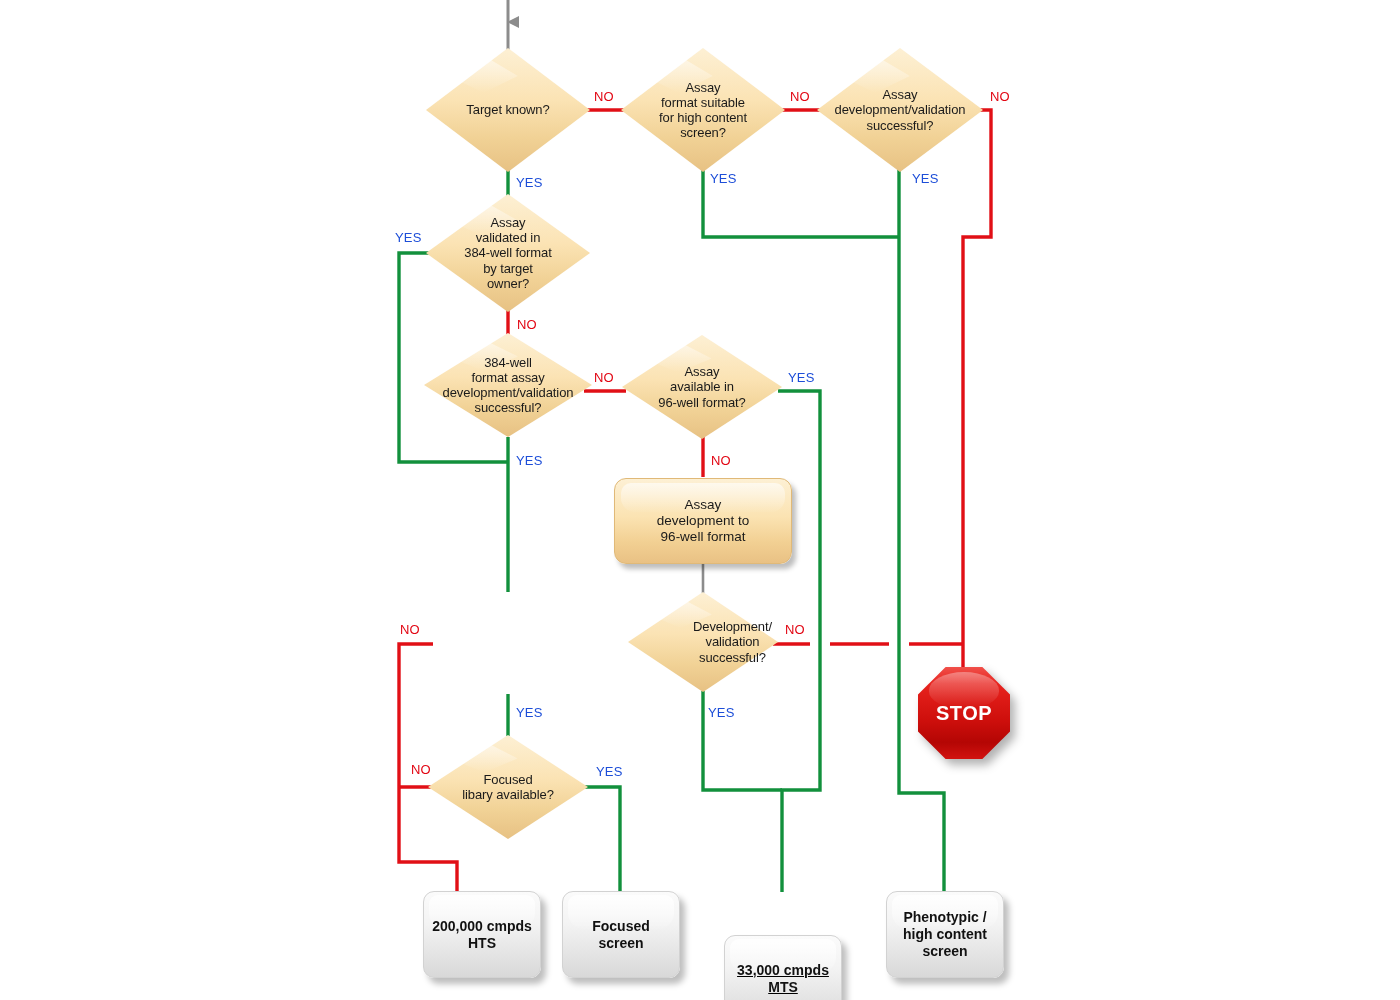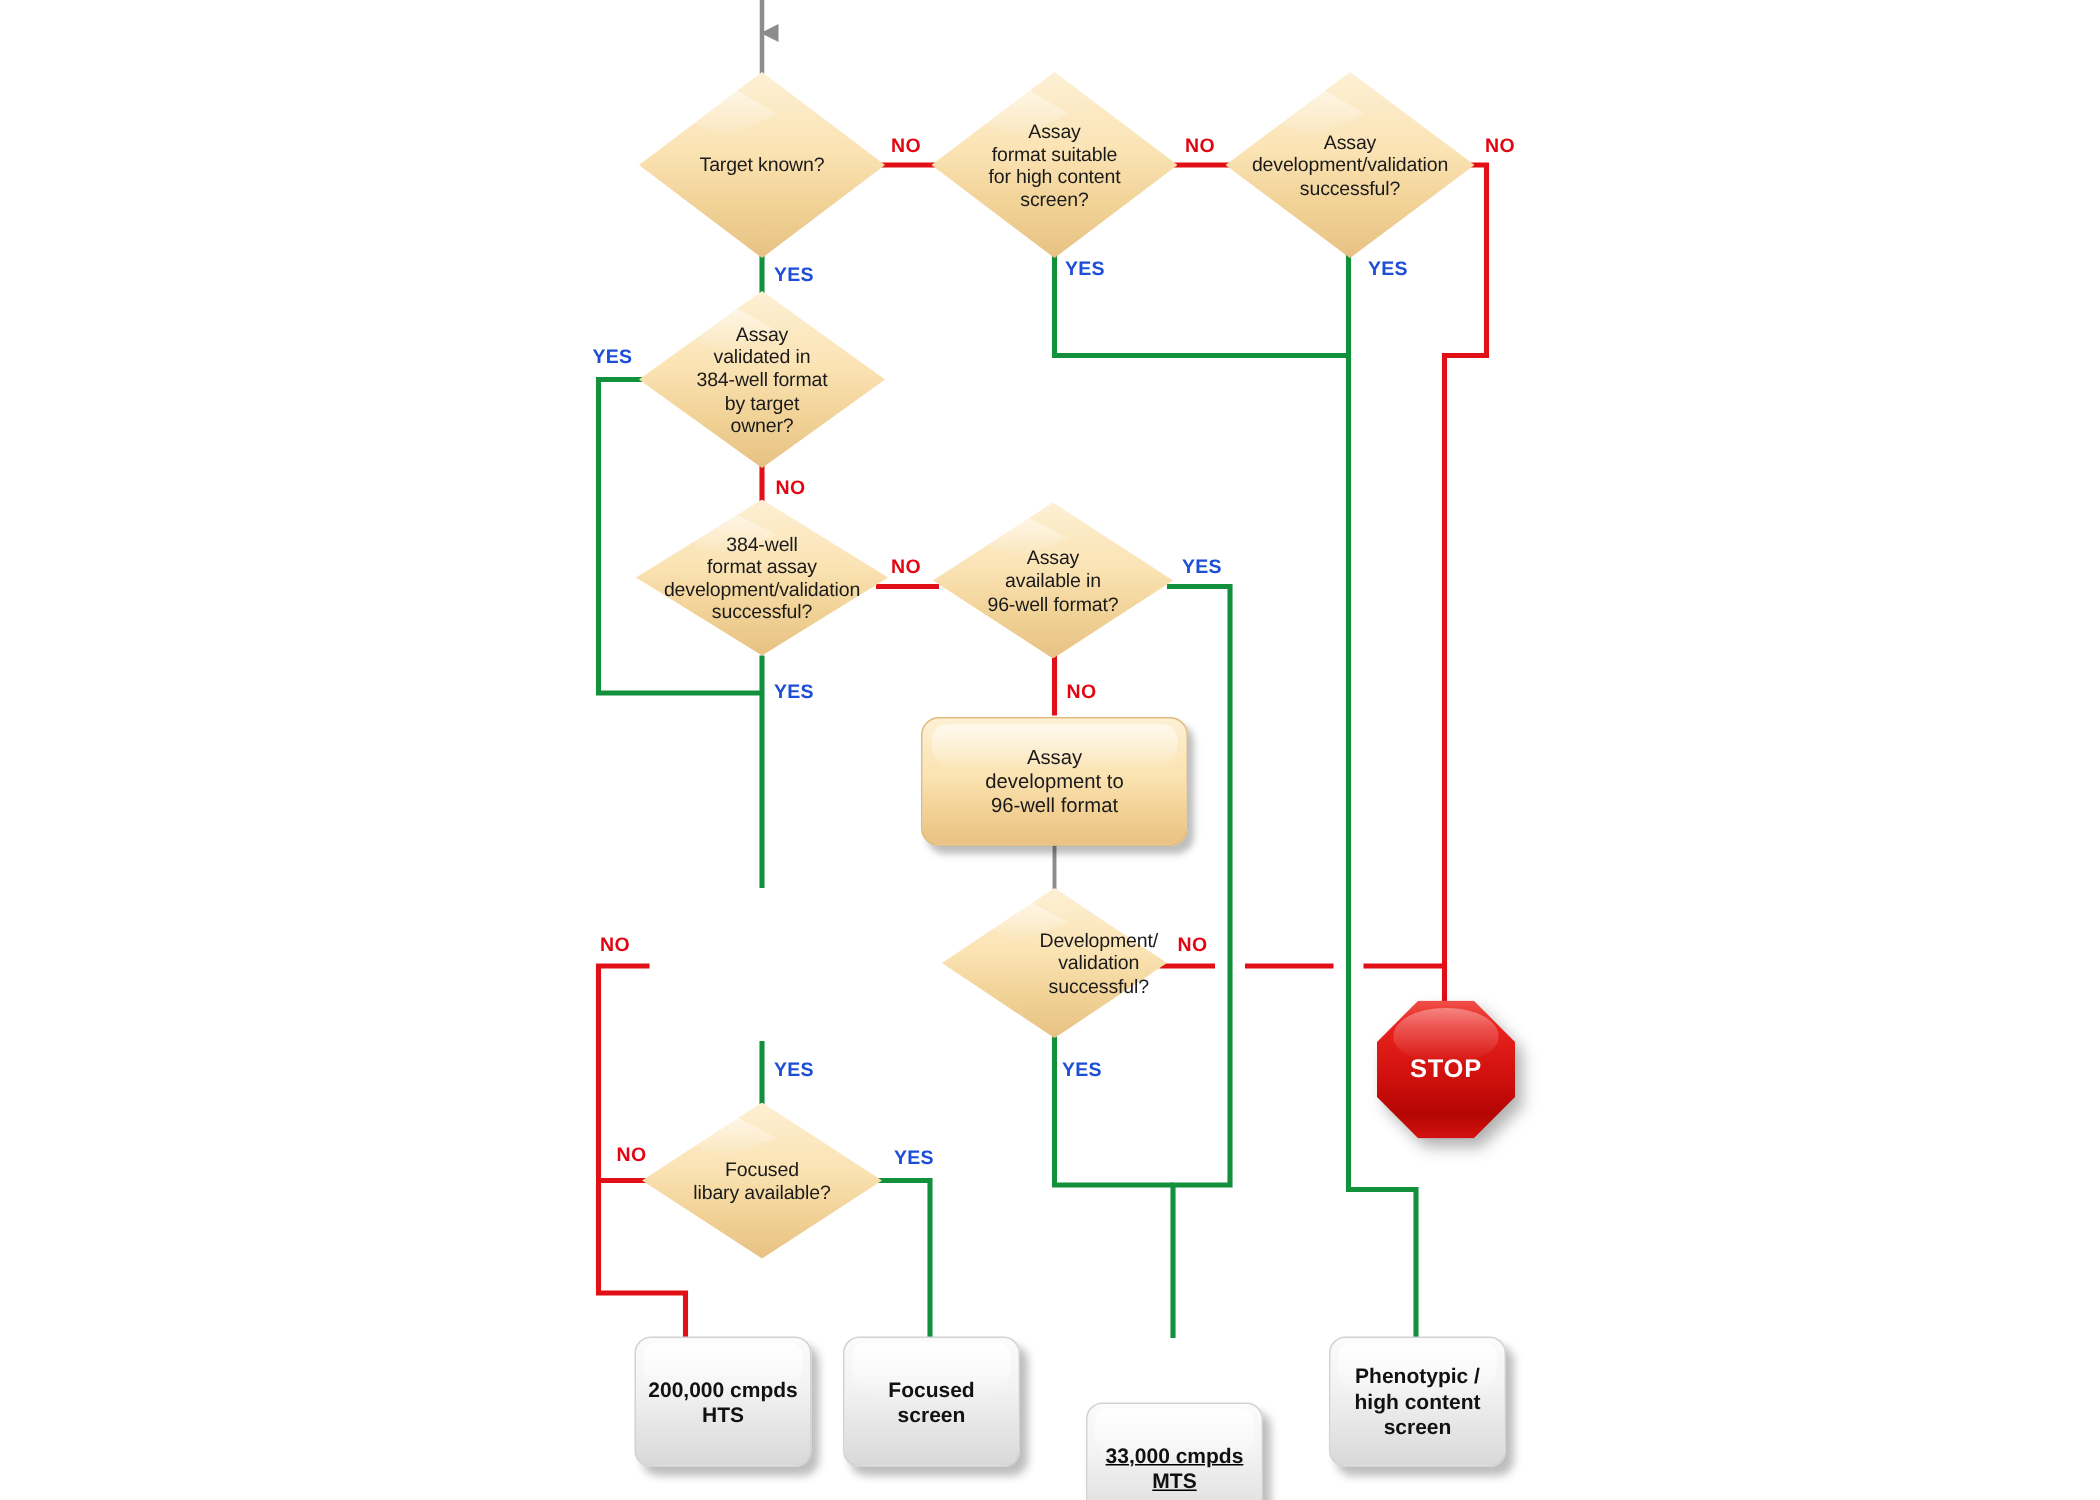--- a/index.html
+++ b/index.html
@@ -134,29 +134,29 @@
     position: absolute;
     left: 12%; top: 5%;
     width: 76%; height: 40%;
     border-radius: 50% 50% 45% 45%;
     background: linear-gradient(to bottom, rgba(255,255,255,0.35), rgba(255,255,255,0));
   }
   .stoptext {
     position: relative; z-index: 3;
     color: #ffffff;
     font-weight: bold;
-    font-size: 17px;
+    font-size: 20px;
     letter-spacing: 0.5px;
   }
 
   
   .lbl {
     position: absolute;
     font-size: 13px;
-    font-weight: bold;
+    font-weight: normal;
     letter-spacing: 0.2px;
     white-space: nowrap;
   }
   .lbl.yes { color: #1d4ed8; }
   .lbl.no  { color: #e20613; }
 </style>
 </head>
 <body>
 
 <div id="canvas">

